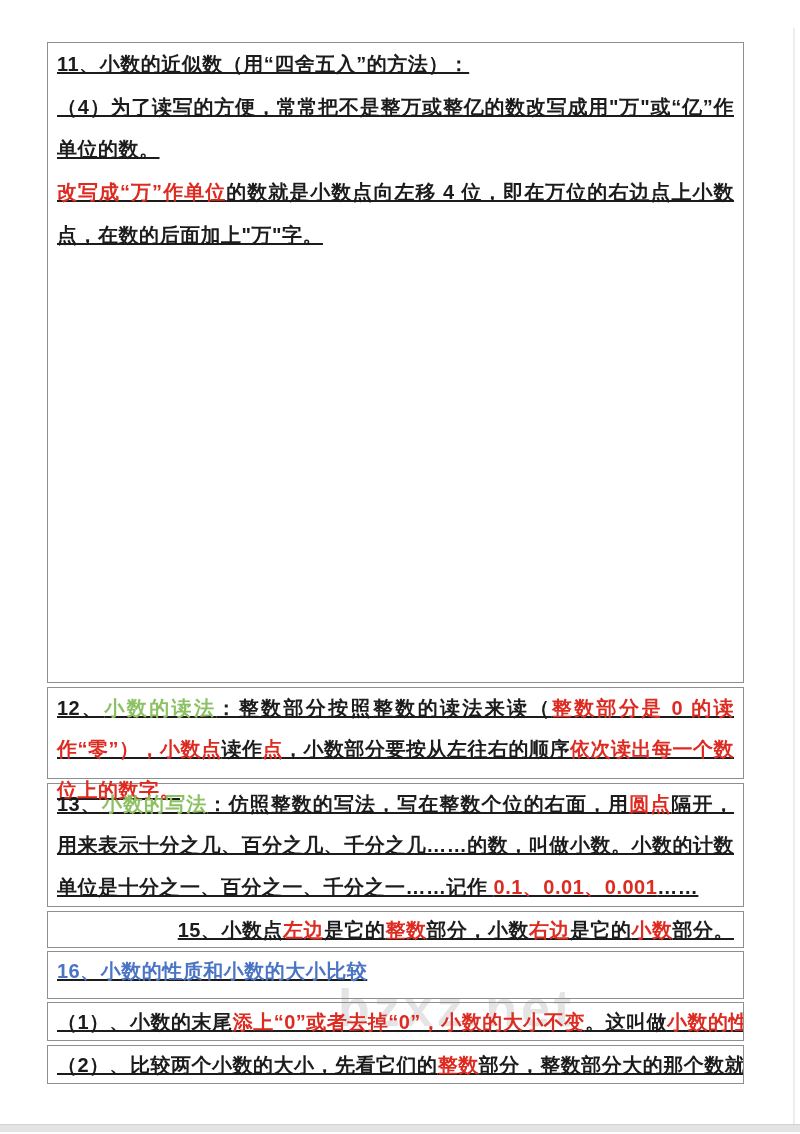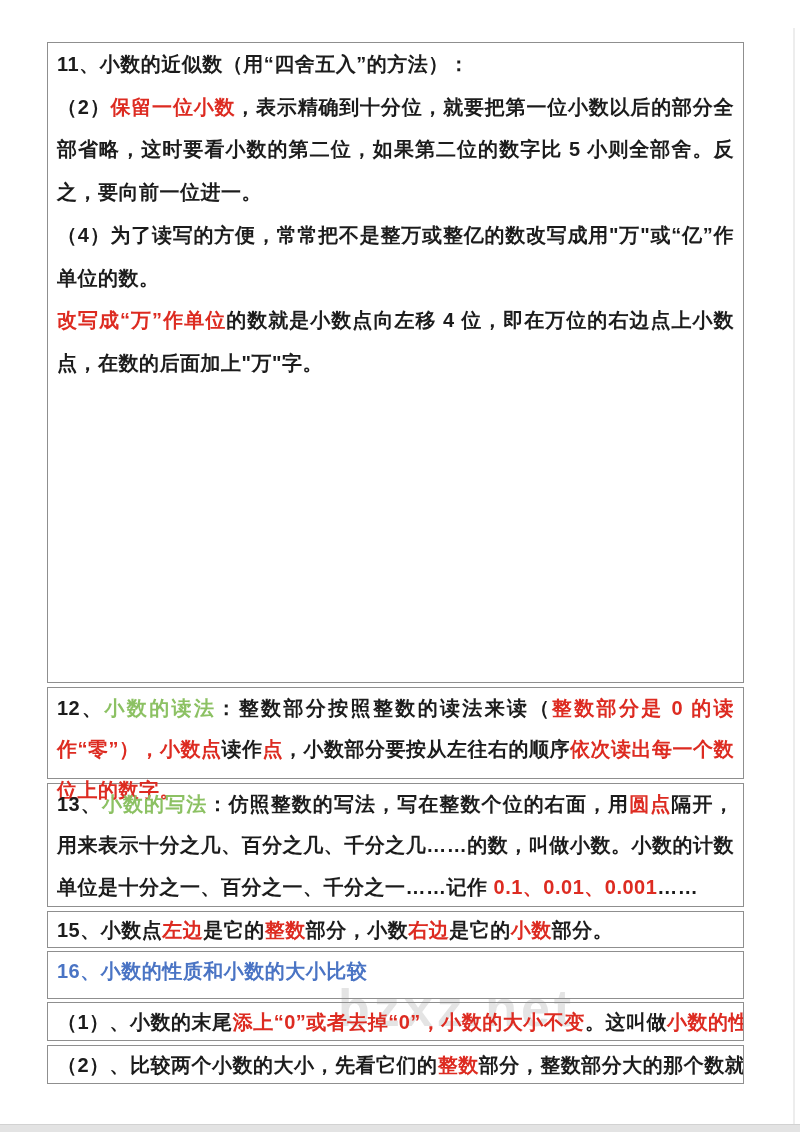--- a/index.html
+++ b/index.html
@@ -21,30 +21,31 @@
   .doc-table{
     position:absolute;left:47px;top:42px;width:697px;z-index:1;
   }
   .cell{
     box-sizing:border-box;width:100%;
     border:1px solid var(--border);
     background:transparent;
     padding:0 9px;
     font-size:20px;
     letter-spacing:.5px;
+    text-decoration:underline;
   }
   .cell p{margin:0;text-align:justify;}
   .cell-11{height:641px;}
   .cell-11 p{line-height:42.7px;}
   .cell-12{height:92px;margin-top:4px;}
   .cell-12 p{line-height:41px;}
   .cell-13{height:124px;margin-top:4px;}
   .cell-13 p{line-height:41.3px;}
   .cell-single{white-space:nowrap;overflow:hidden;}
-  .cell-15{height:37px;margin-top:4px;line-height:37px;}
+  .cell-15{height:37px;margin-top:4px;line-height:37px;text-align:right;}
   .cell-16{height:48px;margin-top:3px;line-height:39px;}
   .cell-p1{height:39px;margin-top:3px;line-height:39px;}
   .cell-p2{height:39px;margin-top:4px;line-height:39px;}
   .c-red{color:var(--red);}
   .c-green{color:var(--green);}
   .c-blue{color:var(--blue);}
   .bottom-bar{
     position:absolute;left:0;top:1124px;width:800px;height:7px;
     background:var(--bottombar);border-top:1px solid #d2d2d2;z-index:2;
   }
@@ -56,21 +57,20 @@
 </head>
 <body>
 
 <div class="watermark">bzxz.net</div>
 <div class="right-edge"></div>
 
 <div class="doc-table">
 
   <div class="cell cell-11">
     <p><span>11、小数的近似数（用“四舍五入”的方法）：</span></p>
-    <p><span>（2）</span><span class="c-red">保留一位小数</span><span>，表示精确到十分位，就要把第一位小数以后的部分全部省略，这时要看小数的第二位，如果第二位的数字比 5 小则全部舍。反之，要向前一位进一。</span></p>
     <p><span>（4）为了读写的方便，常常把不是整万或整亿的数改写成用"万"或“亿”作单位的数。</span></p>
     <p><span class="c-red">改写成“万”作单位</span><span>的数就是小数点向左移 4 位，即在万位的右边点上小数点，在数的后面加上"万"字。</span></p>
   </div>
 
   <div class="cell cell-12">
     <p><span>12、</span><span class="c-green">小数的读法</span><span>：整数部分按照整数的读法来读（</span><span class="c-red">整数部分是 0 的读作“零”），小数点</span><span>读作</span><span class="c-red">点</span><span>，小数部分要按从左往右的顺序</span><span class="c-red">依次读出每一个数位上的数字。</span></p>
   </div>
 
   <div class="cell cell-13">
     <p><span>13、</span><span class="c-green">小数的写法</span><span>：仿照整数的写法，写在整数个位的右面，用</span><span class="c-red">圆点</span><span>隔开，用来表示十分之几、百分之几、千分之几……的数，叫做小数。小数的计数单位是十分之一、百分之一、千分之一……记作 </span><span class="c-red">0.1、0.01、0.001</span><span>……</span></p>

